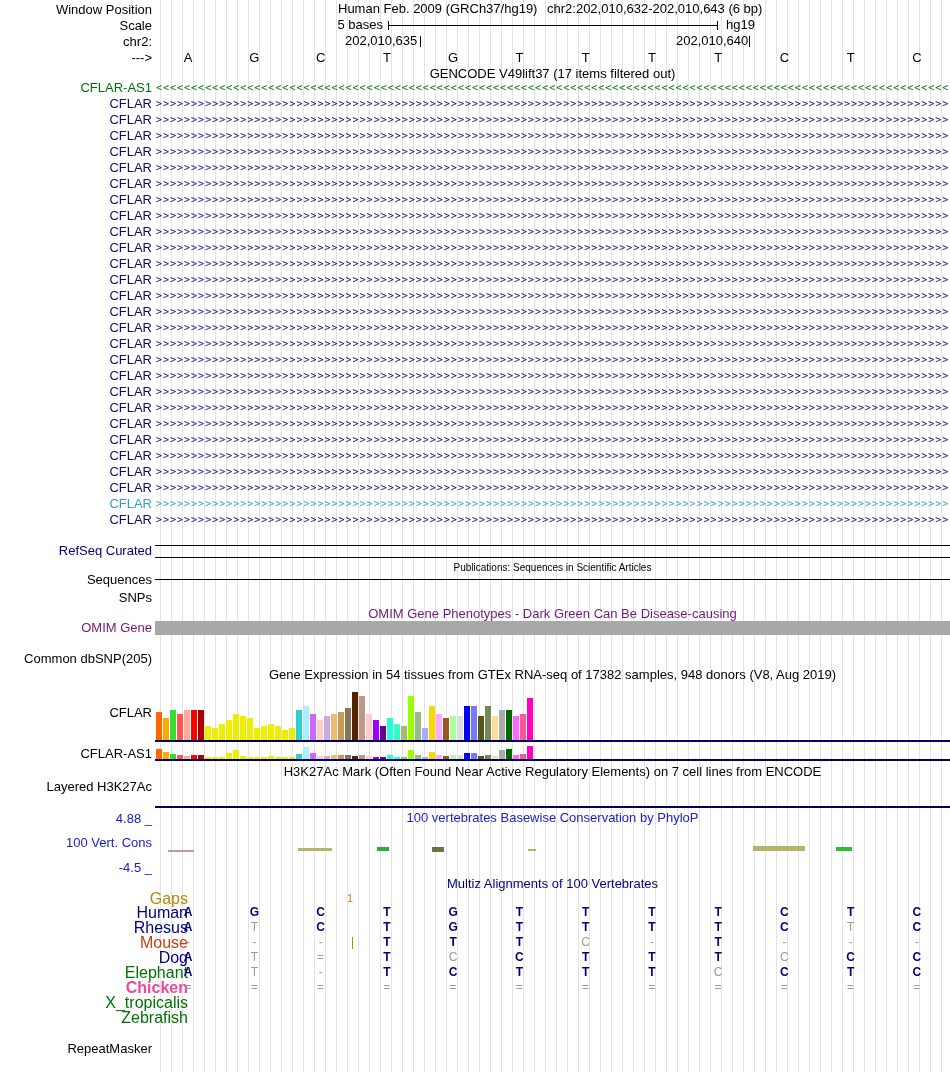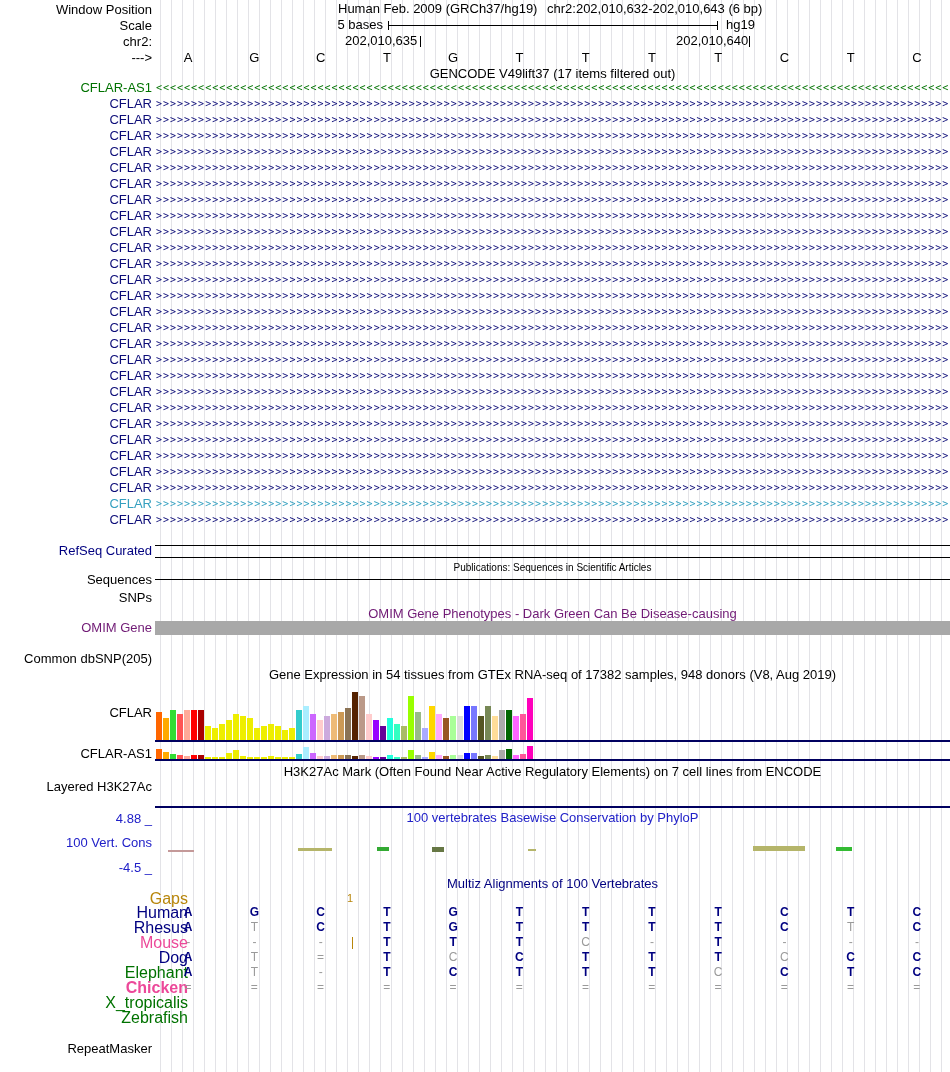--- a/index.html
+++ b/index.html
@@ -305,21 +305,21 @@
       <div class="cell mzcell">T</div>
       <div class="cell mzcell">G</div>
       <div class="cell mzcell">T</div>
       <div class="cell mzcell">T</div>
       <div class="cell mzcell">T</div>
       <div class="cell mzcell">T</div>
       <div class="cell mzcell">C</div>
       <div class="cell mzcell gray">T</div>
       <div class="cell mzcell">C</div>
     </div>
-    <div class="llabel mz" style="top: 935px; color: #ec4899;">Mouse</div>
+    <div class="llabel mz" style="top: 935px; color: #c2410c;">Mouse</div>
     <div class="flexgrid" style="top: 935px;">
       <div class="cell mzcell gray">-</div>
       <div class="cell mzcell gray">-</div>
       <div class="cell mzcell gray">-</div>
       <div class="cell mzcell">T</div>
       <div class="cell mzcell">T</div>
       <div class="cell mzcell">T</div>
       <div class="cell mzcell gray">C</div>
       <div class="cell mzcell gray">-</div>
       <div class="cell mzcell">T</div>

